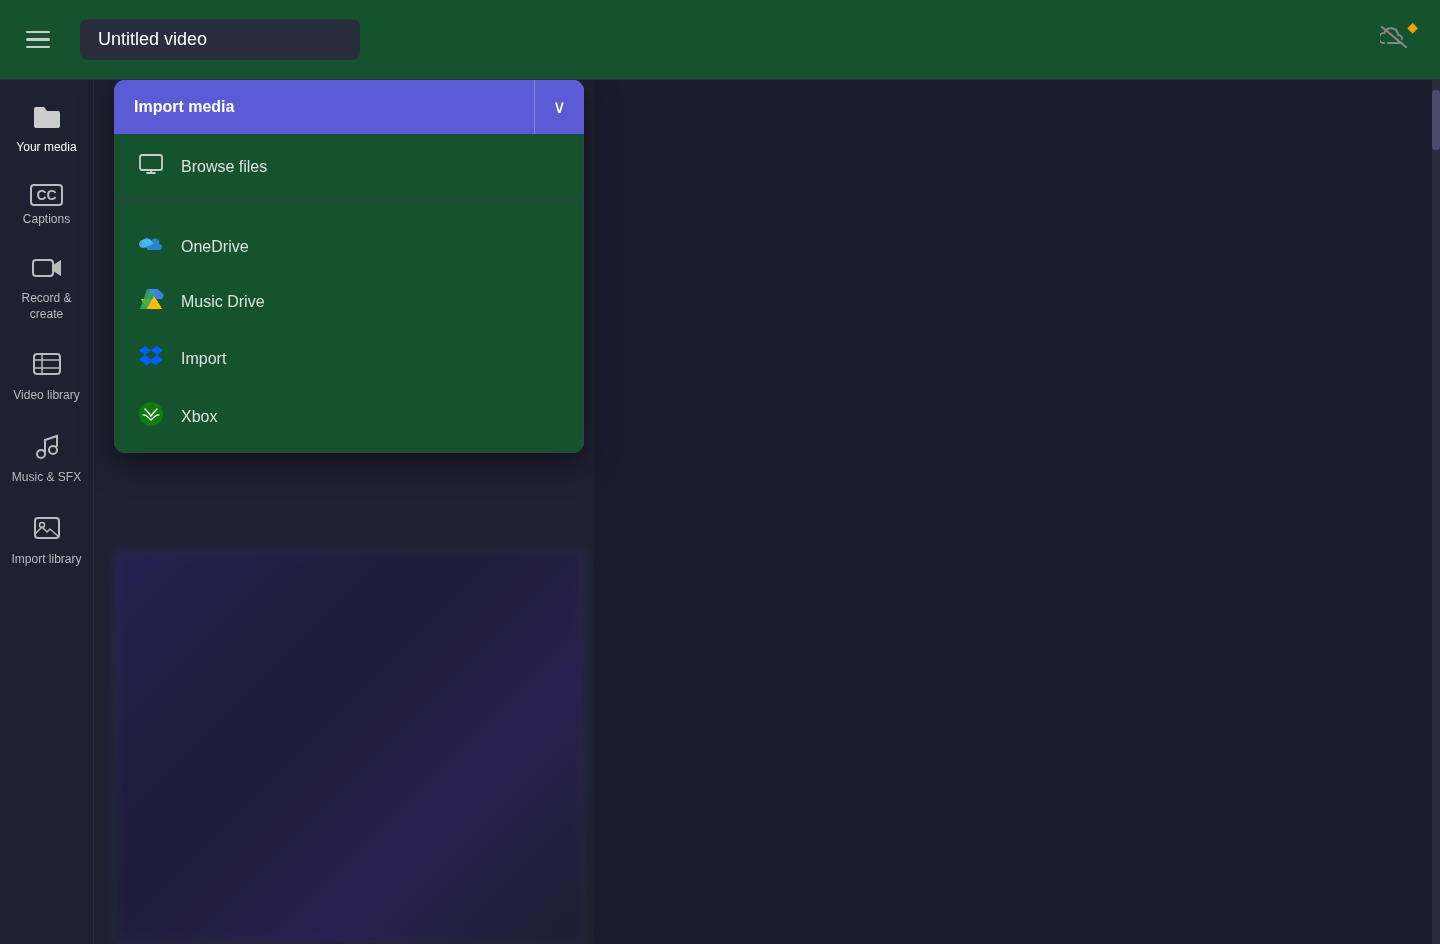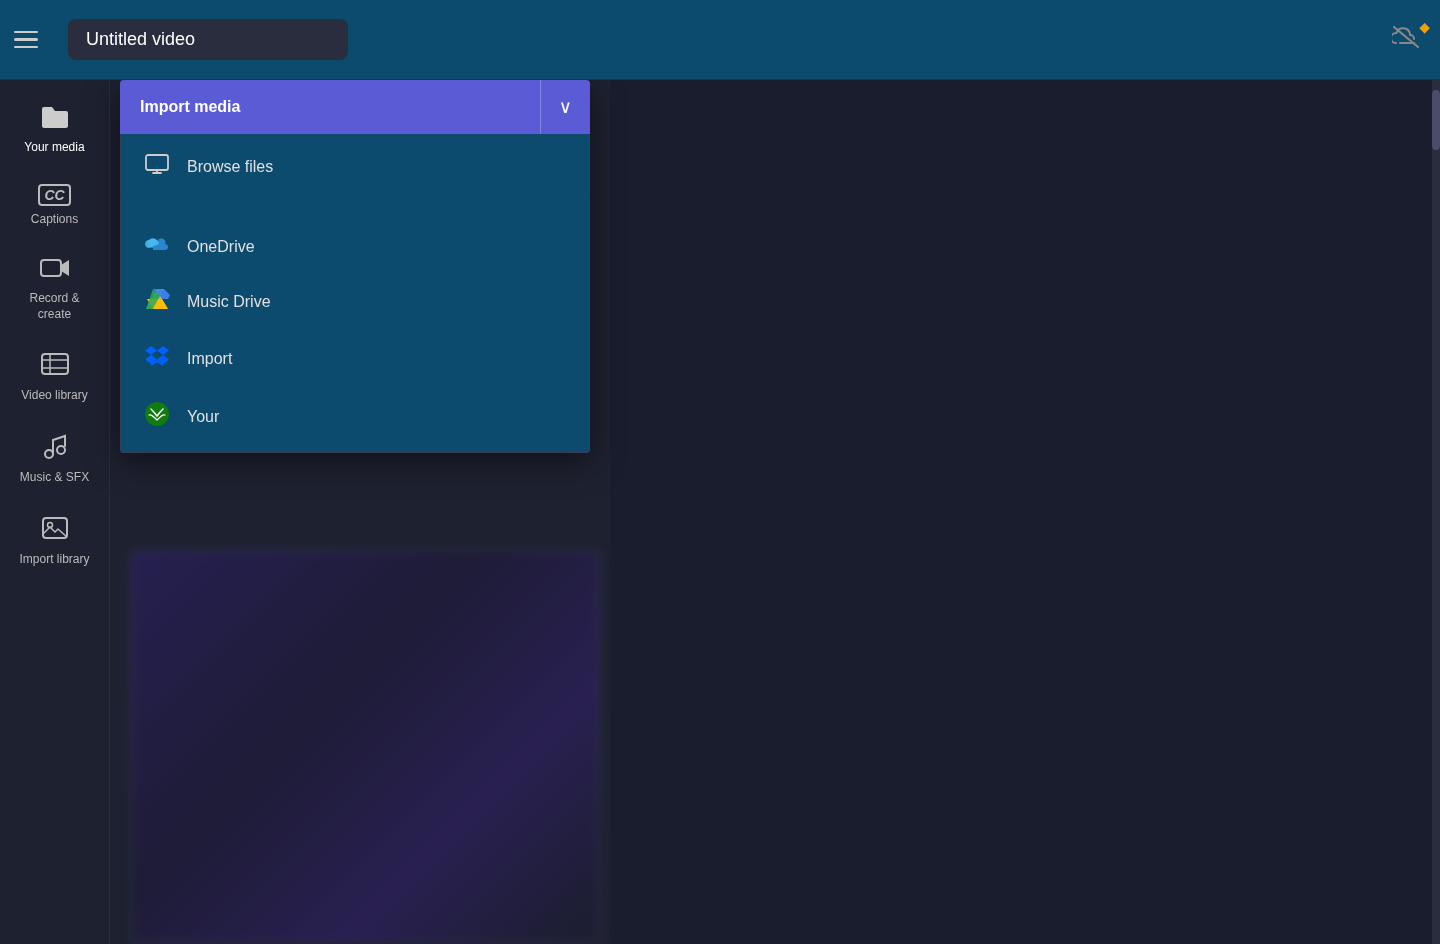--- a/index.html
+++ b/index.html
@@ -10,24 +10,24 @@
       color: #fff;
       font-family: 'Segoe UI', Arial, sans-serif;
       overflow: hidden;
       display: flex;
       flex-direction: column;
     }
 
     
     .top-bar {
       height: 80px;
-      background: #0c4a6e;
-      display: flex;
-      align-items: center;
-      padding: 0 4px;
+      background: #14532d;
+      display: flex;
+      align-items: center;
+      padding: 0 16px;
       border-bottom: 1px solid #2a2d3e;
       flex-shrink: 0;
     }
     .hamburger-btn {
       width: 44px;
       height: 44px;
       display: flex;
       flex-direction: column;
       justify-content: center;
       align-items: center;
@@ -73,21 +73,21 @@
 
     
     .main-area {
       flex: 1;
       display: flex;
       overflow: hidden;
     }
 
     
     .sidebar {
-      width: 110px;
+      width: 94px;
       background: #1e2130;
       display: flex;
       flex-direction: column;
       align-items: center;
       padding-top: 10px;
       flex-shrink: 0;
       border-right: 1px solid #2a2d3e;
     }
     .sidebar-item {
       width: 100%;
@@ -117,24 +117,24 @@
       width: 500px;
       background: #1e2130;
       flex-shrink: 0;
       position: relative;
     }
 
     
     .import-dropdown-container {
       position: absolute;
       top: 0;
-      left: 10px;
+      left: 20px;
       width: 470px;
       z-index: 100;
-      border-radius: 4px;
+      border-radius: 11px;
       overflow: hidden;
       box-shadow: 0 8px 32px rgba(0,0,0,0.5);
     }
     .import-btn-row {
       display: flex;
       background: #5b5bd6;
       border-radius: 8px 8px 0 0;
     }
     .import-main-btn {
       flex: 1;
@@ -150,21 +150,21 @@
     .import-chevron-btn {
       background: #5b5bd6;
       border: none;
       border-left: 1px solid rgba(255,255,255,0.25);
       color: #fff;
       font-size: 18px;
       padding: 0 18px;
       cursor: pointer;
     }
     .dropdown-menu {
-      background: #0c4a6e;
+      background: #14532d;
       border: 1px solid #3a3d52;
       border-top: none;
     }
     .dropdown-section {
       padding: 6px 0;
     }
     .dropdown-section + .dropdown-section {
       border-top: 1px solid #3a3d52;
       padding-top: 20px;
     }
@@ -261,21 +261,21 @@
     <div class="sidebar-item active">
       <span class="icon">
         <svg width="30" height="26" viewBox="0 0 30 26" fill="none">
           <path d="M2 5a2 2 0 0 1 2-2h8l3 4h11a2 2 0 0 1 2 2v13a2 2 0 0 1-2 2H4a2 2 0 0 1-2-2V5z" fill="#ccc"></path>
         </svg>
       </span>
       <span class="label">Your media</span>
     </div>
 
     <div class="sidebar-item">
-      <span class="icon" style="border:2px solid #bbb; border-radius:4px; padding:2px 4px; font-size:14px; font-weight:700; color:#bbb;font-style:italic;">CC</span>
+      <span class="icon" style="border:2px solid #bbb; border-radius:4px; padding:2px 4px; font-size:14px; font-weight:700; color:#bbb;">CC</span>
       <span class="label">Captions</span>
     </div>
 
     <div class="sidebar-item">
       <span class="icon">
         <svg width="30" height="26" viewBox="0 0 30 26" fill="none">
           <rect x="1" y="5" width="20" height="16" rx="3" fill="none" stroke="#bbb" stroke-width="2"></rect>
           <path d="M21 10l8-5v16l-8-5V10z" fill="#bbb"></path>
         </svg>
       </span>
@@ -384,21 +384,21 @@
           </div>
 
           <div class="dropdown-item">
             <span class="item-icon">
               <svg width="26" height="26" viewBox="0 0 26 26" fill="none">
                 <circle cx="13" cy="13" r="12" fill="#107c10"></circle>
                 <path d="M7 8c2 2 4 4 6 7 2-3 4-5 6-7" stroke="#fff" stroke-width="1.5" fill="none" stroke-linecap="round"></path>
                 <path d="M5 14c2-1 4 1 8 5 4-4 6-6 8-5" stroke="#fff" stroke-width="1.2" fill="none" stroke-linecap="round"></path>
               </svg>
             </span>
-            <span class="item-label">Your</span>
+            <span class="item-label">Xbox</span>
           </div>
 
         </div>
 
       </div>
 
     </div>
 
     <div class="blurred-area"></div>
 

